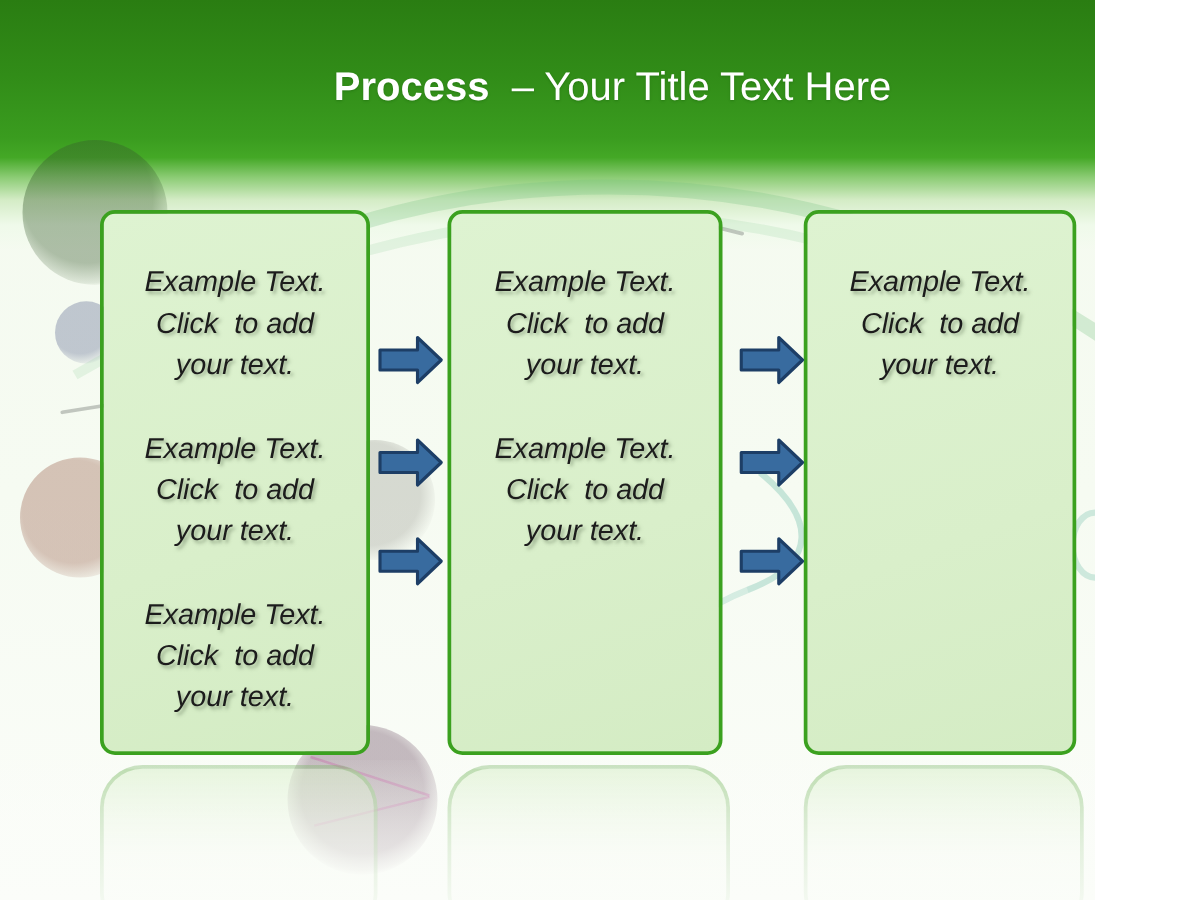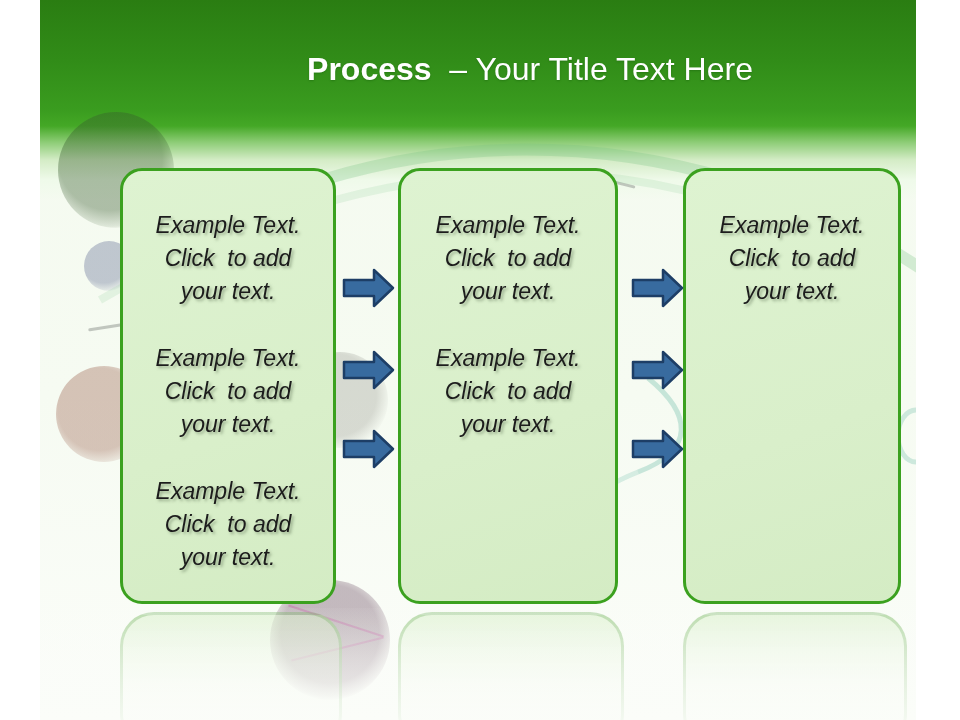--- a/index.html
+++ b/index.html
@@ -2,21 +2,20 @@
 <html><head>
 <meta charset="utf-8">
 <style>
   html,body{margin:0;padding:0;}
   .slide{
     position:relative;
     width:876px;height:720px;
     overflow:hidden;
     background:linear-gradient(180deg,#f4faef 0%,#f6fbf2 55%,#fbfdf9 100%);
     font-family:"Liberation Sans",sans-serif;
-    margin-left:40px;
   }
 
   
   .band{
     position:absolute;left:0;top:0;width:960px;height:200px;
     background:linear-gradient(180deg,
       #2a7d12 0%, #318c18 30%, #3a9c1f 55%, #44a826 63%,
       #8ccc75 71%, #d4ecc6 80%, #effaea 90%, rgba(246,251,242,0) 100%);
     z-index:1;
   }
@@ -61,21 +60,21 @@
     position:absolute;left:0;top:608px;width:960px;height:112px;z-index:4;
     background:linear-gradient(180deg, rgba(251,253,249,.05) 0%, rgba(251,253,249,.45) 45%, rgba(251,253,249,.85) 100%);
     pointer-events:none;
   }
 
   
   .pbox{
     position:absolute;top:168px;height:436px;z-index:5;
     background:linear-gradient(160deg,#def3d1 0%,#d9efca 60%,#d4ecc4 100%);
     border:3px solid #3ba11f;
-    border-radius:22px;
+    border-radius:12px;
     box-sizing:border-box;
     padding:38px 8px 0;
   }
   .box1{left:80px;width:216px;}
   .box2{left:358px;width:220px;}
   .box3{left:643px;width:218px;}
   .pbox p{
     margin:0 0 34px;
     font-style:italic;
     font-size:23px;line-height:33px;

